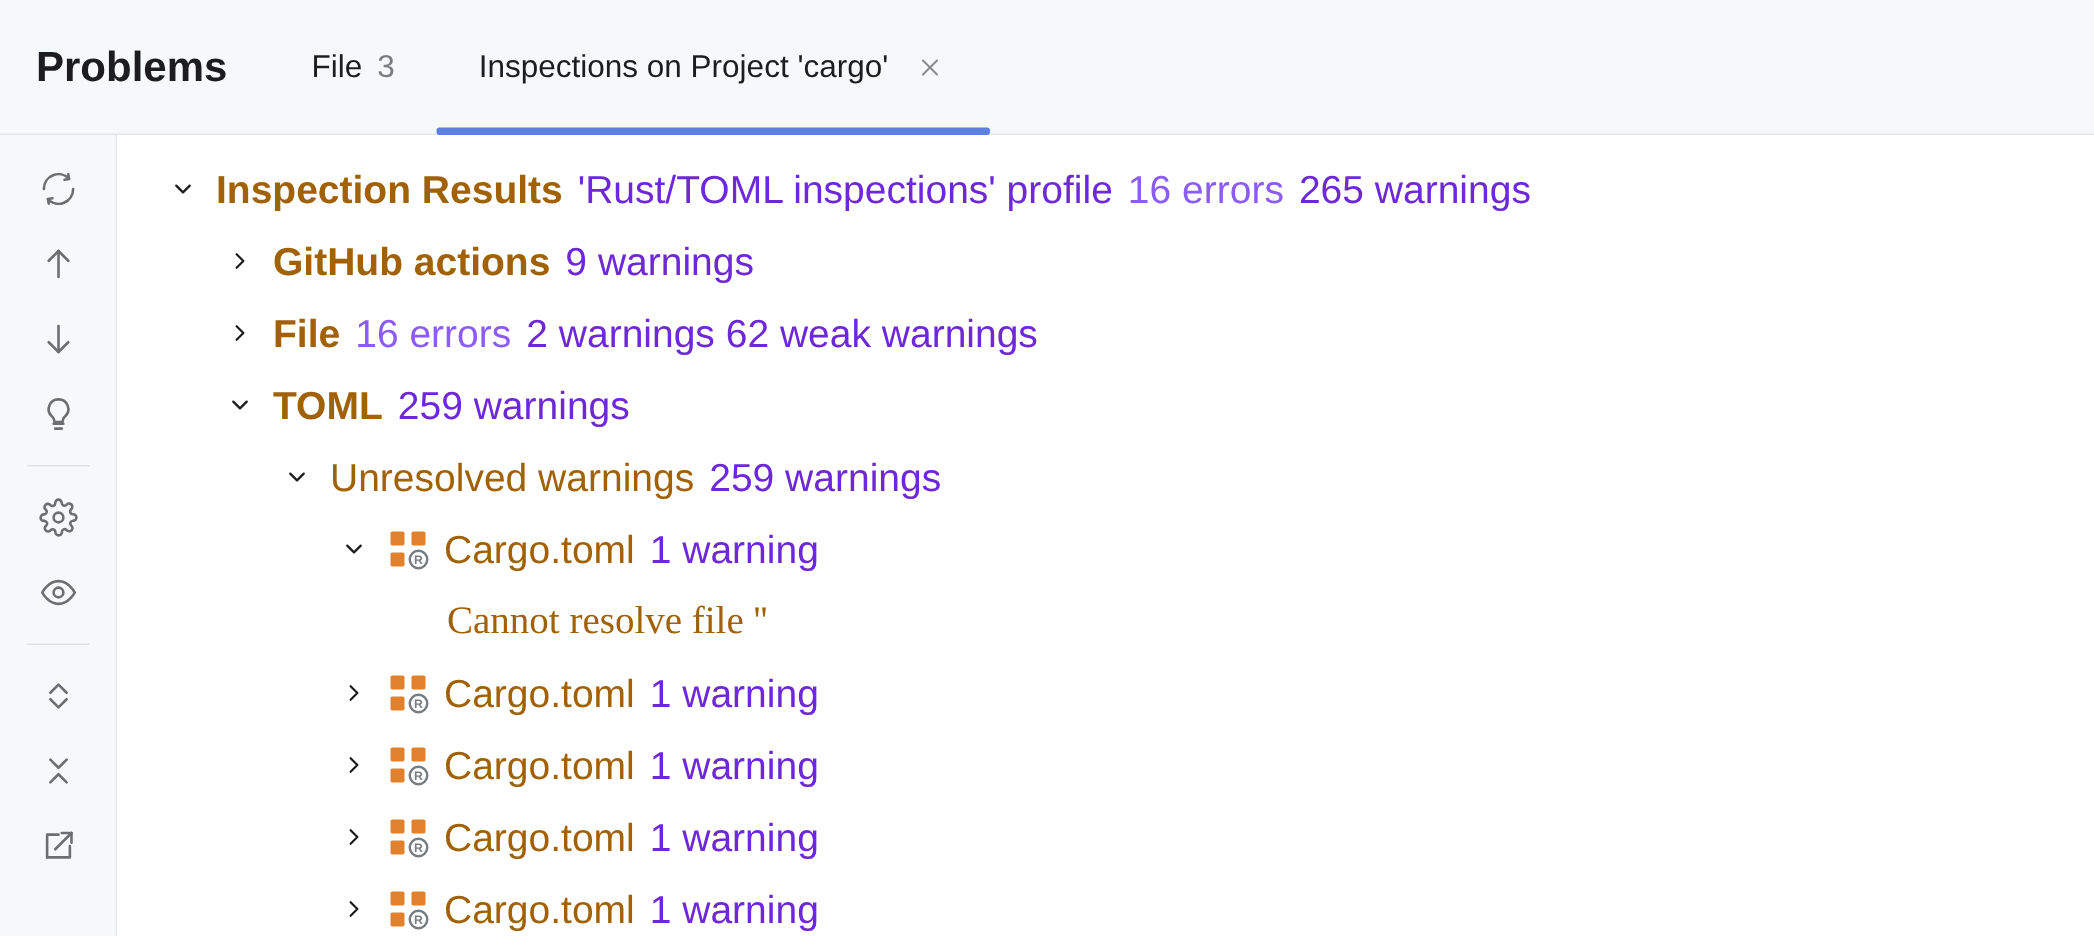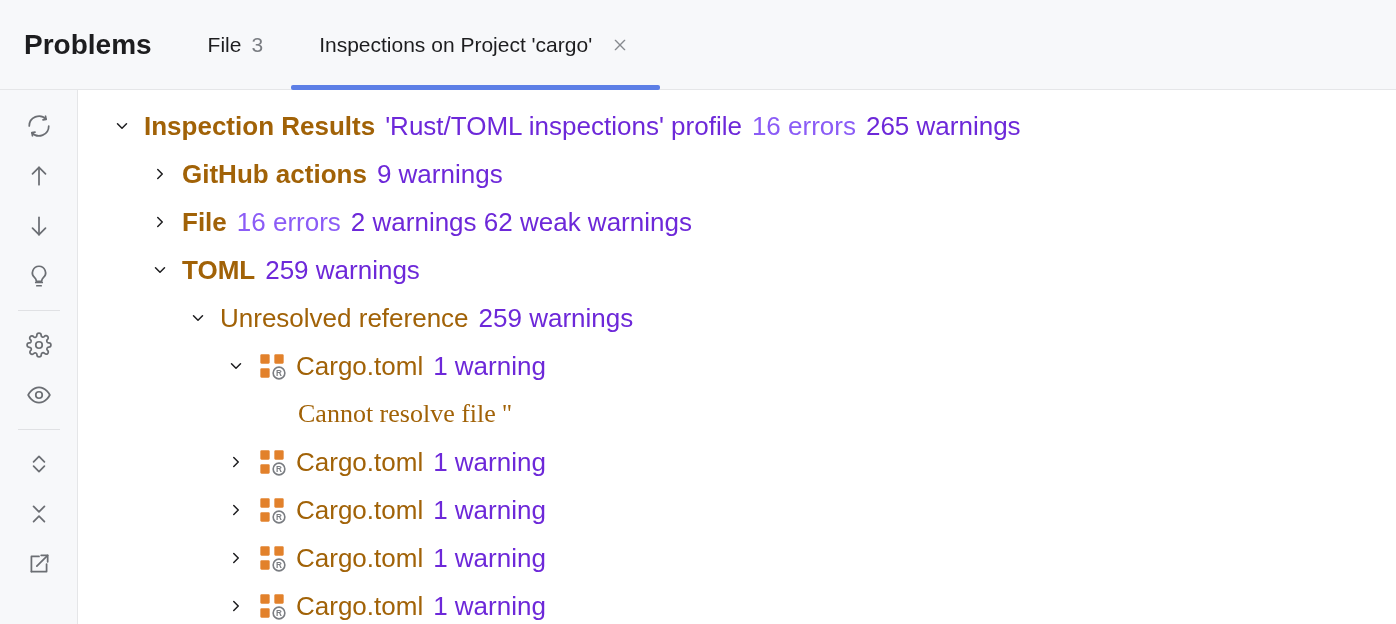--- a/index.html
+++ b/index.html
@@ -310,21 +310,21 @@
         <span class="label bold">TOML</span>
         <span class="gray">259 warnings</span>
       </div>
 
       <div class="row pad-2">
         <span class="arrow">
             <svg>
               <use href="#i-chev-down"></use>
             </svg>
           </span>
-        <span class="label">Unresolved reference</span>
+        <span class="label">Unresolved warnings</span>
         <span class="gray">259 warnings</span>
       </div>
 
       <div class="row pad-3">
         <span class="arrow">
             <svg>
               <use href="#i-chev-down"></use>
             </svg>
           </span>
         <span class="fileicon"><svg viewBox="0 0 24 24" width="28" height="28">

